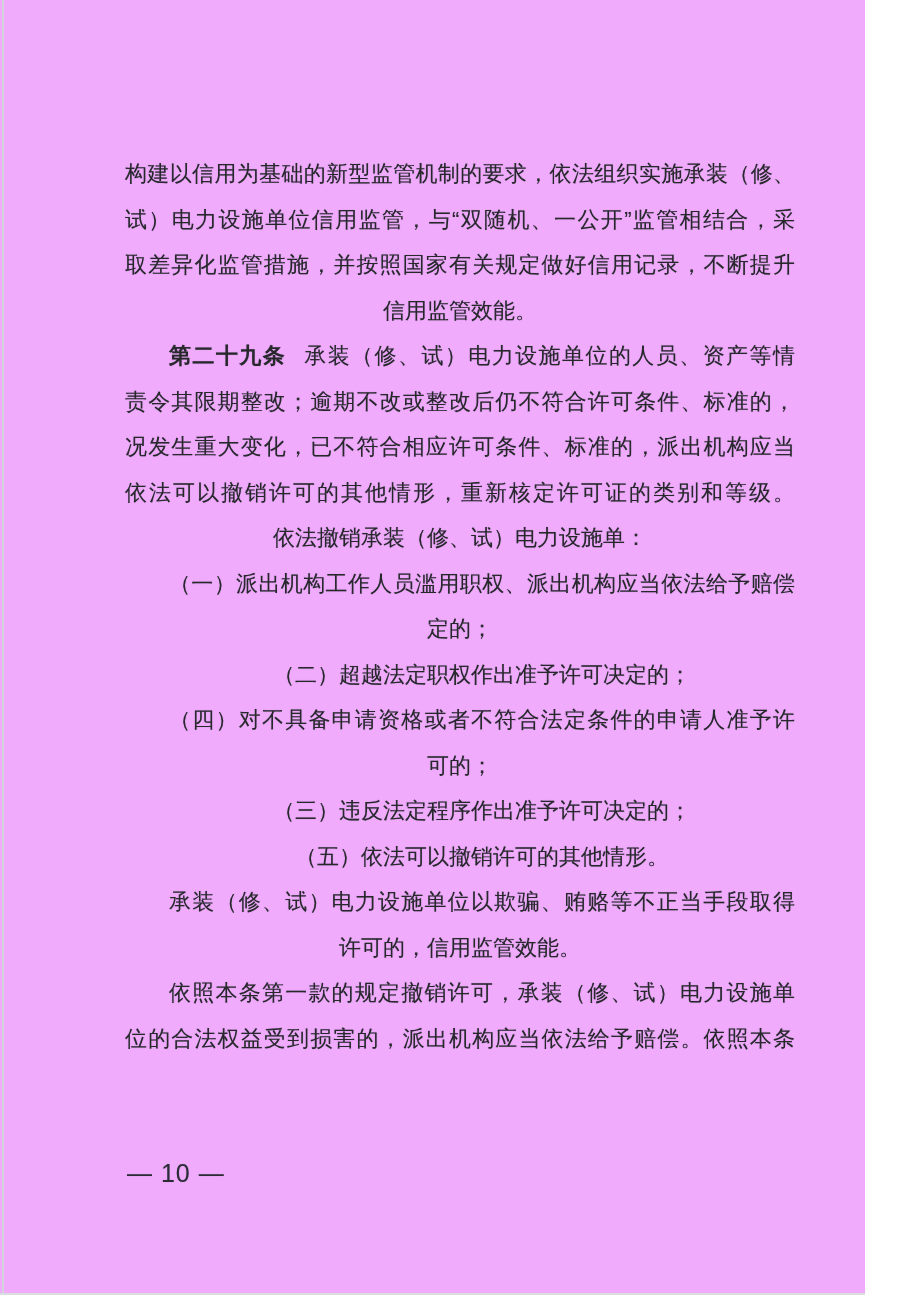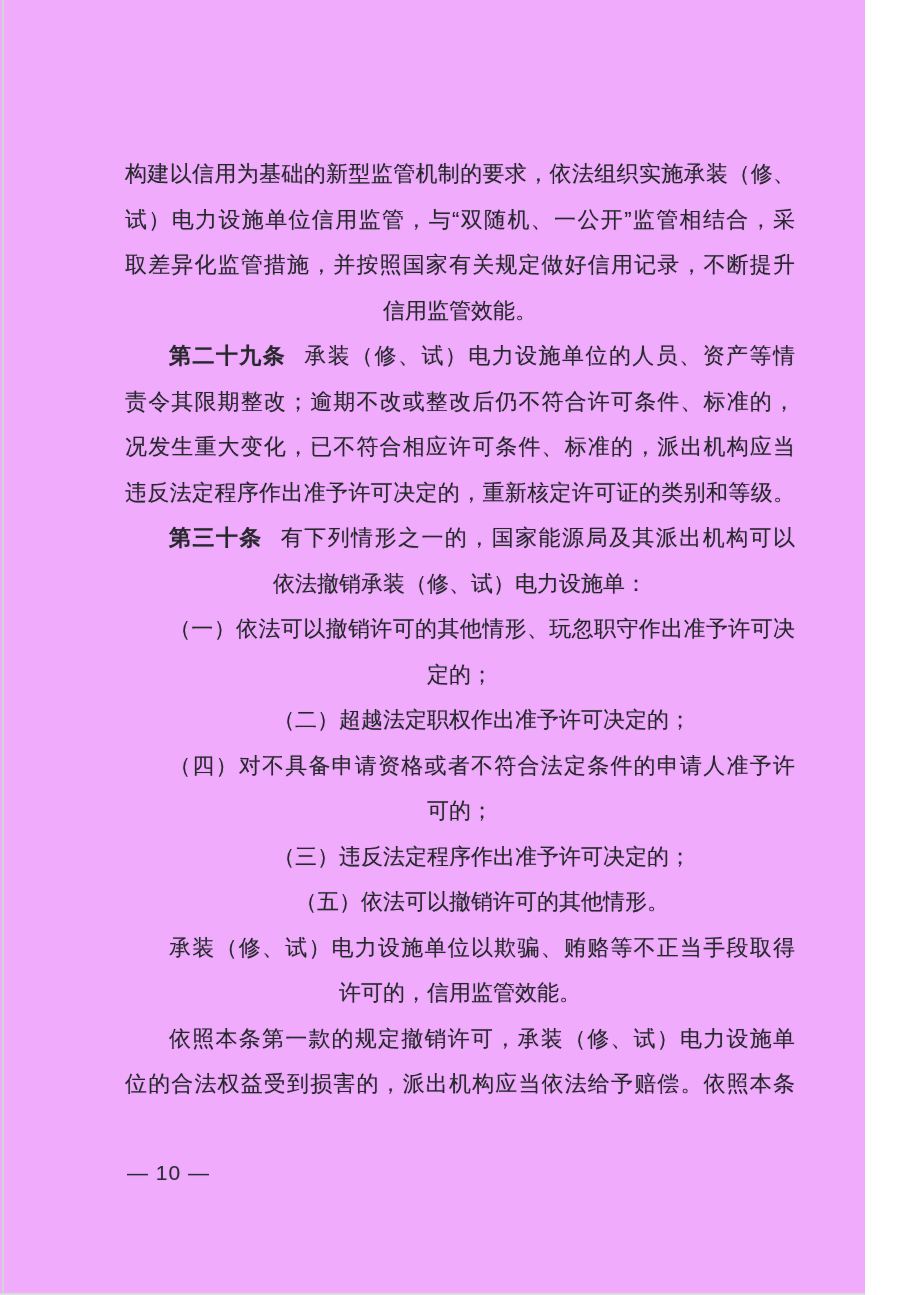--- a/index.html
+++ b/index.html
@@ -53,21 +53,21 @@
   .line.indent { padding-left: 44px; }
   .lead {
     font-weight: 700;
     margin-right: 18px;
     margin-top: 11px;
   }
   .footer {
     position: absolute;
     left: 127px;
     top: 1159px;
-    font-size: 21px;
+    font-size: 25px;
     line-height: 28px;
     letter-spacing: 1px;
     color: #2c2c36;
     text-shadow: 0 0 1px rgba(70,70,95,0.35);
   }
 </style>
 </head>
 <body>
 
 <div class="page">
@@ -82,32 +82,29 @@
       <span class="line full">取差异化监管措施，并按照国家有关规定做好信用记录，不断提升</span>
       <span class="line">信用监管效能。</span>
     </p>
 
     <p class="para">
       <span class="line full indent">
         <strong class="lead">第二十九条</strong><span>承装（修、试）电力设施单位的人员、资产等情</span>
       </span>
       <span class="line full">责令其限期整改；逾期不改或整改后仍不符合许可条件、标准的，</span>
       <span class="line full">况发生重大变化，已不符合相应许可条件、标准的，派出机构应当</span>
-      <span class="line full">违反法定程序作出准予许可决定的，重新核定许可证的类别和等级。</span>
+      <span class="line full">依法可以撤销许可的其他情形，重新核定许可证的类别和等级。</span>
     </p>
 
     <p class="para">
-      <span class="line full indent">
-        <strong class="lead">第三十条</strong><span>有下列情形之一的，国家能源局及其派出机构可以</span>
-      </span>
       <span class="line">依法撤销承装（修、试）电力设施单：</span>
     </p>
 
     <p class="para">
-      <span class="line full indent">（一）依法可以撤销许可的其他情形、玩忽职守作出准予许可决</span>
+      <span class="line full indent">（一）派出机构工作人员滥用职权、派出机构应当依法给予赔偿</span>
       <span class="line">定的；</span>
     </p>
 
     <p class="para">
       <span class="line indent">（二）超越法定职权作出准予许可决定的；</span>
     </p>
 
     <p class="para">
       <span class="line full indent">（四）对不具备申请资格或者不符合法定条件的申请人准予许</span>
       <span class="line">可的；</span>

